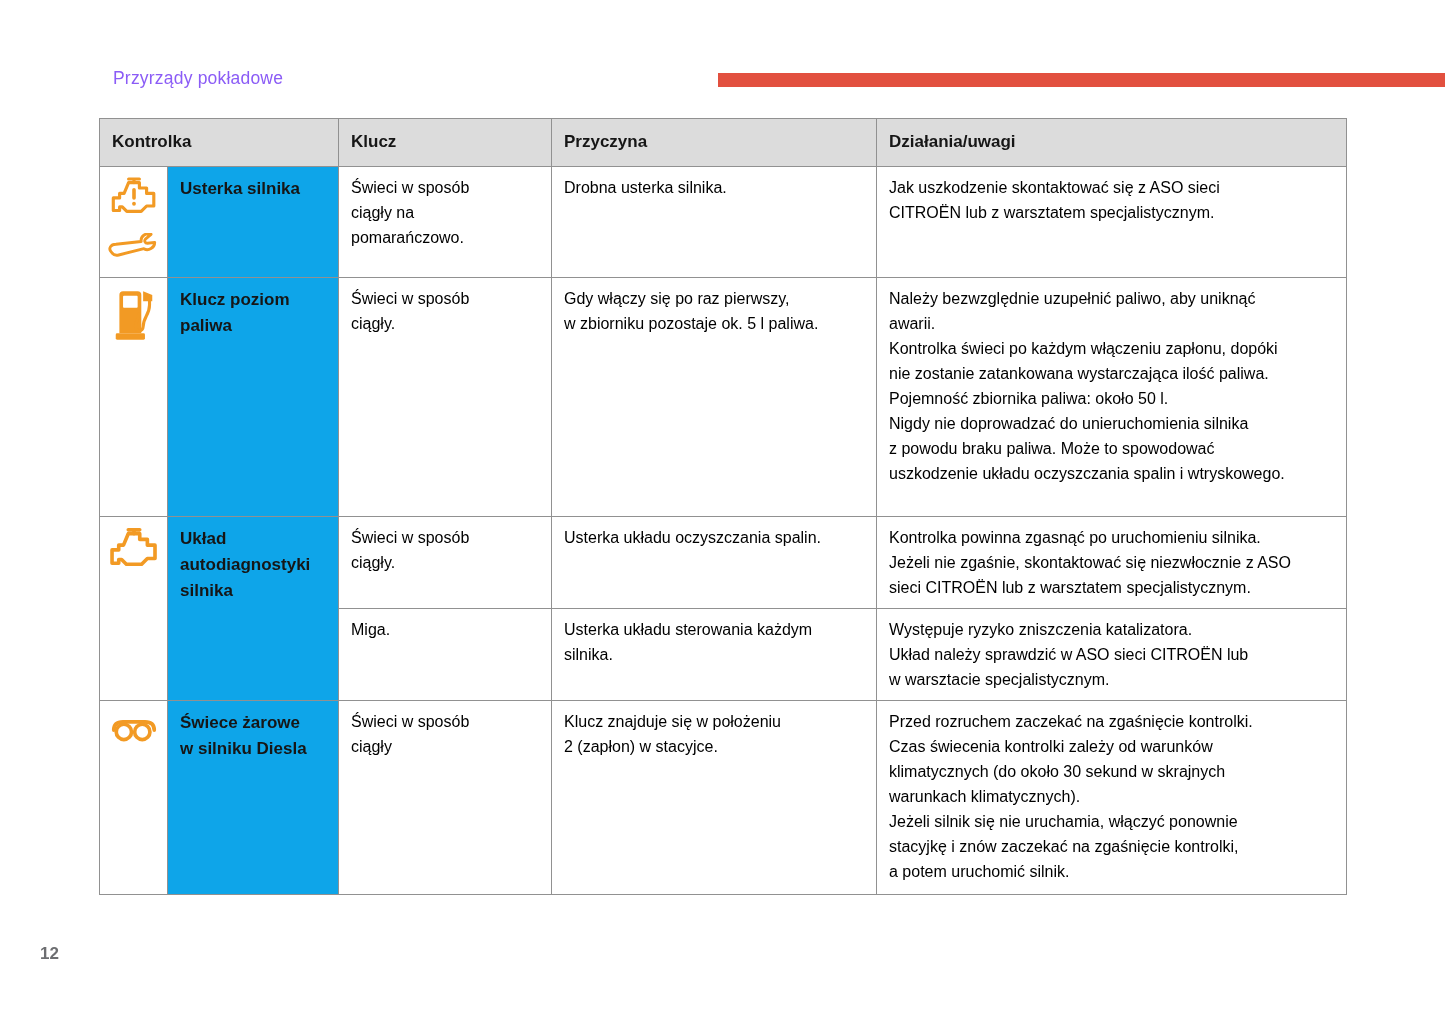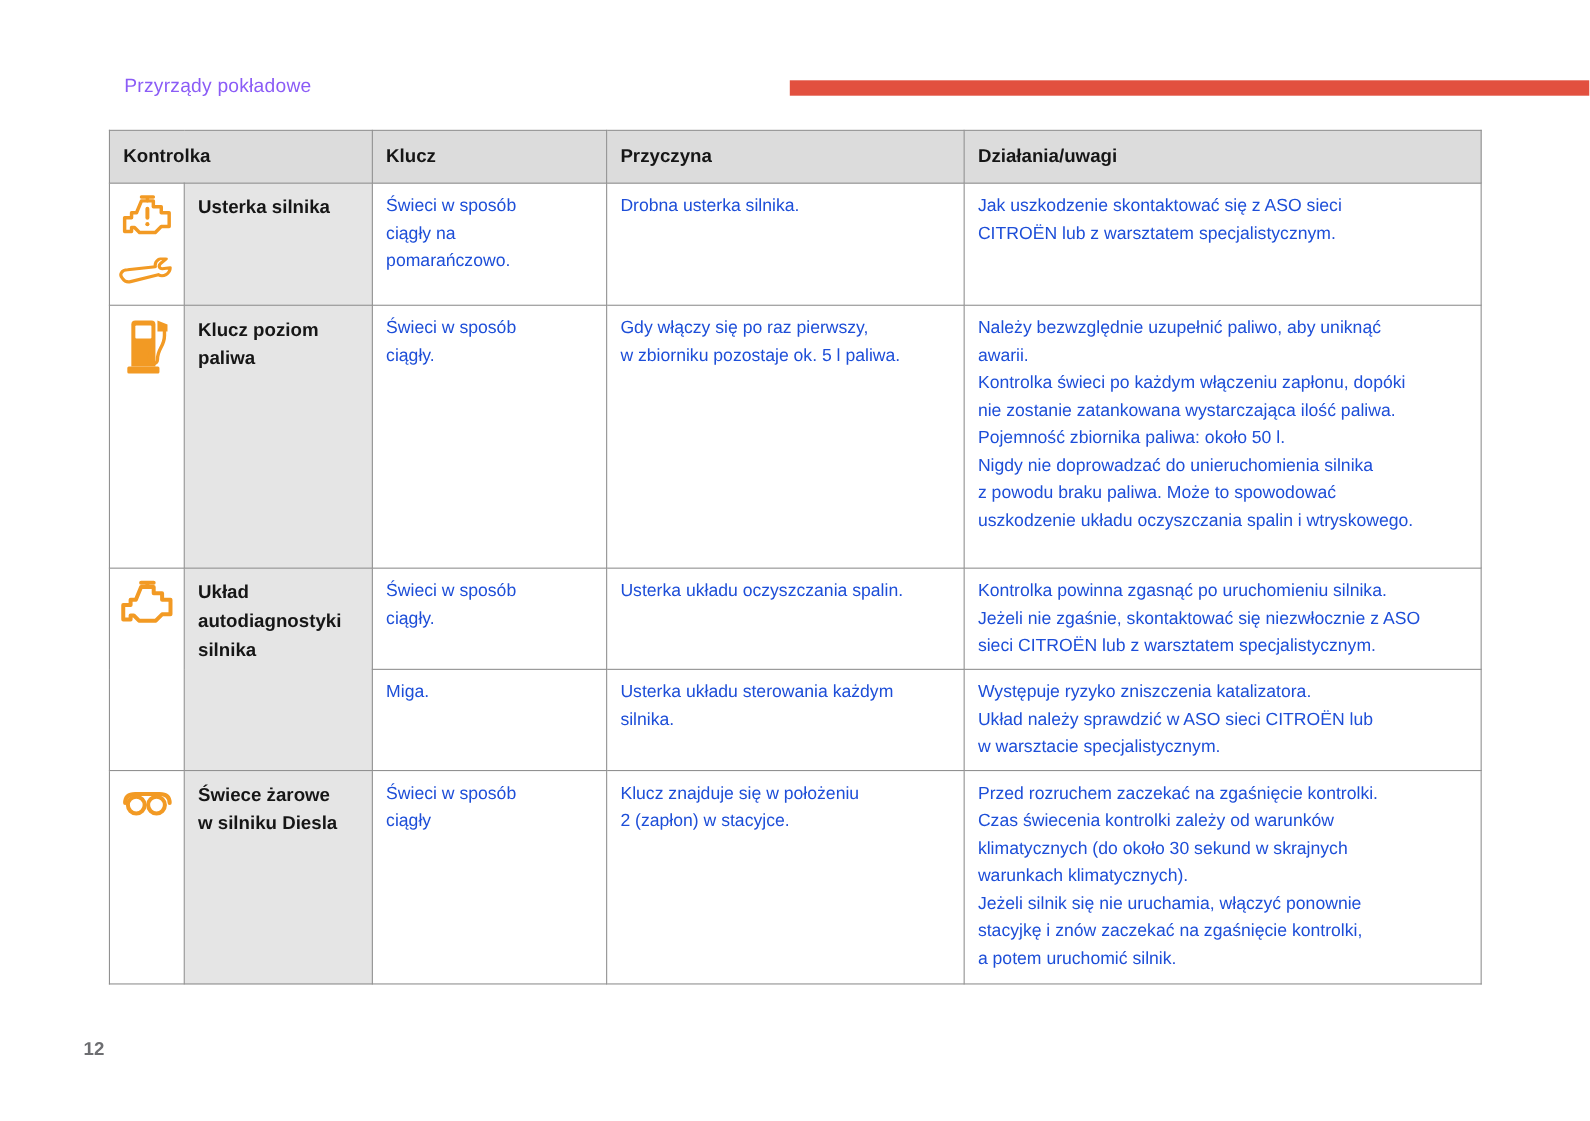--- a/index.html
+++ b/index.html
@@ -27,36 +27,36 @@
     border: 1px solid #919191;
     vertical-align: top; text-align: left;
   }
   .indicator-table th {
     background: #dcdcdc;
     font-size: 17px; font-weight: bold; color: #161616;
     padding: 13px 12px 12px 12px;
     height: 48px;
   }
   td.cell-text {
-    font-size: 16px; line-height: 25px; color: #1d4ed8;
+    font-size: 16px; line-height: 25px; color: #000000;
     padding: 8px 12px; white-space: pre-line;
   }
   td.cell-name {
-    background: #e5e5e5;
+    background: #0ea5e9;
     font-size: 17px; font-weight: bold; color: #161616;
     line-height: 26px; padding: 9px 12px; white-space: pre-line;
   }
   td.cell-icon {
     background: #ffffff; text-align: center; padding: 10px 2px;
   }
   td.cell-icon svg { display: inline-block; }
   .icon-stack { display: flex; flex-direction: column; align-items: center; gap: 12px; }
   .page-number {
     position: absolute; left: 40px; top: 944px;
-    font-size: 17px; font-weight: bold; color: #6d6e71; margin-left: 36px;
+    font-size: 17px; font-weight: bold; color: #6d6e71;
   }
   b { font-weight: normal; }
 </style>
 </head>
 <body>
 
 <div class="page-title">Przyrządy pokładowe</div>
 <div class="accent-bar"></div>
 
 <table class="indicator-table">

